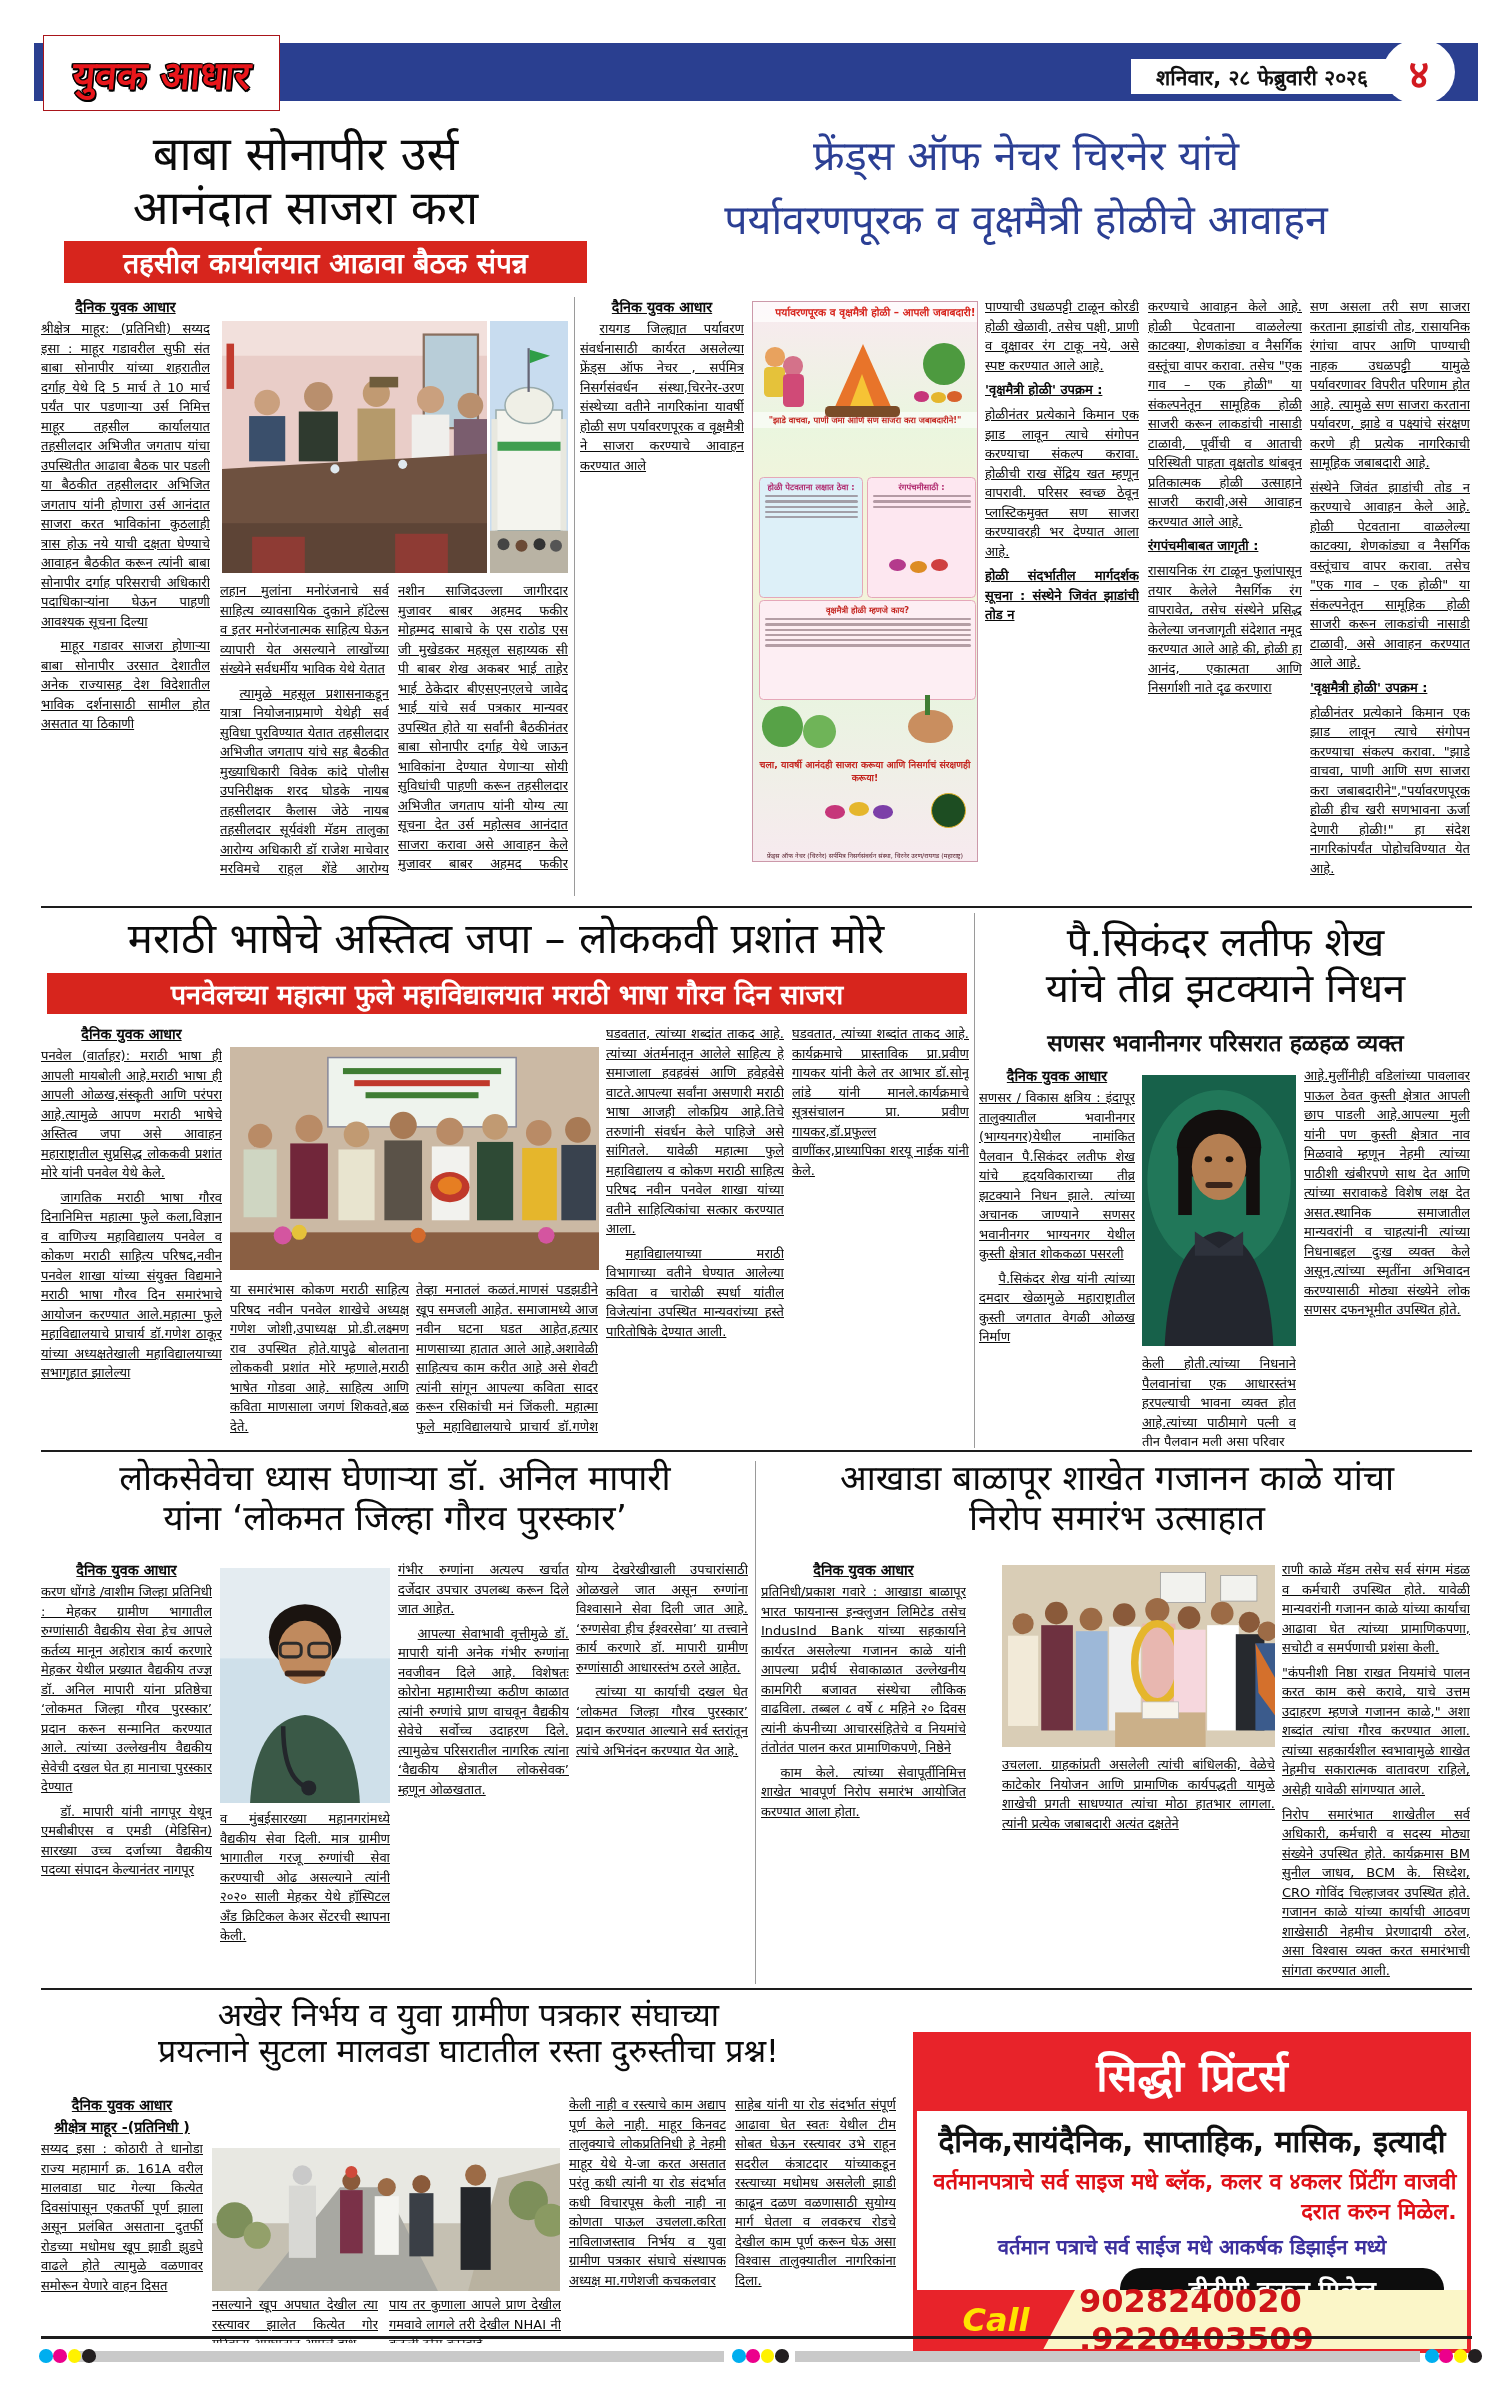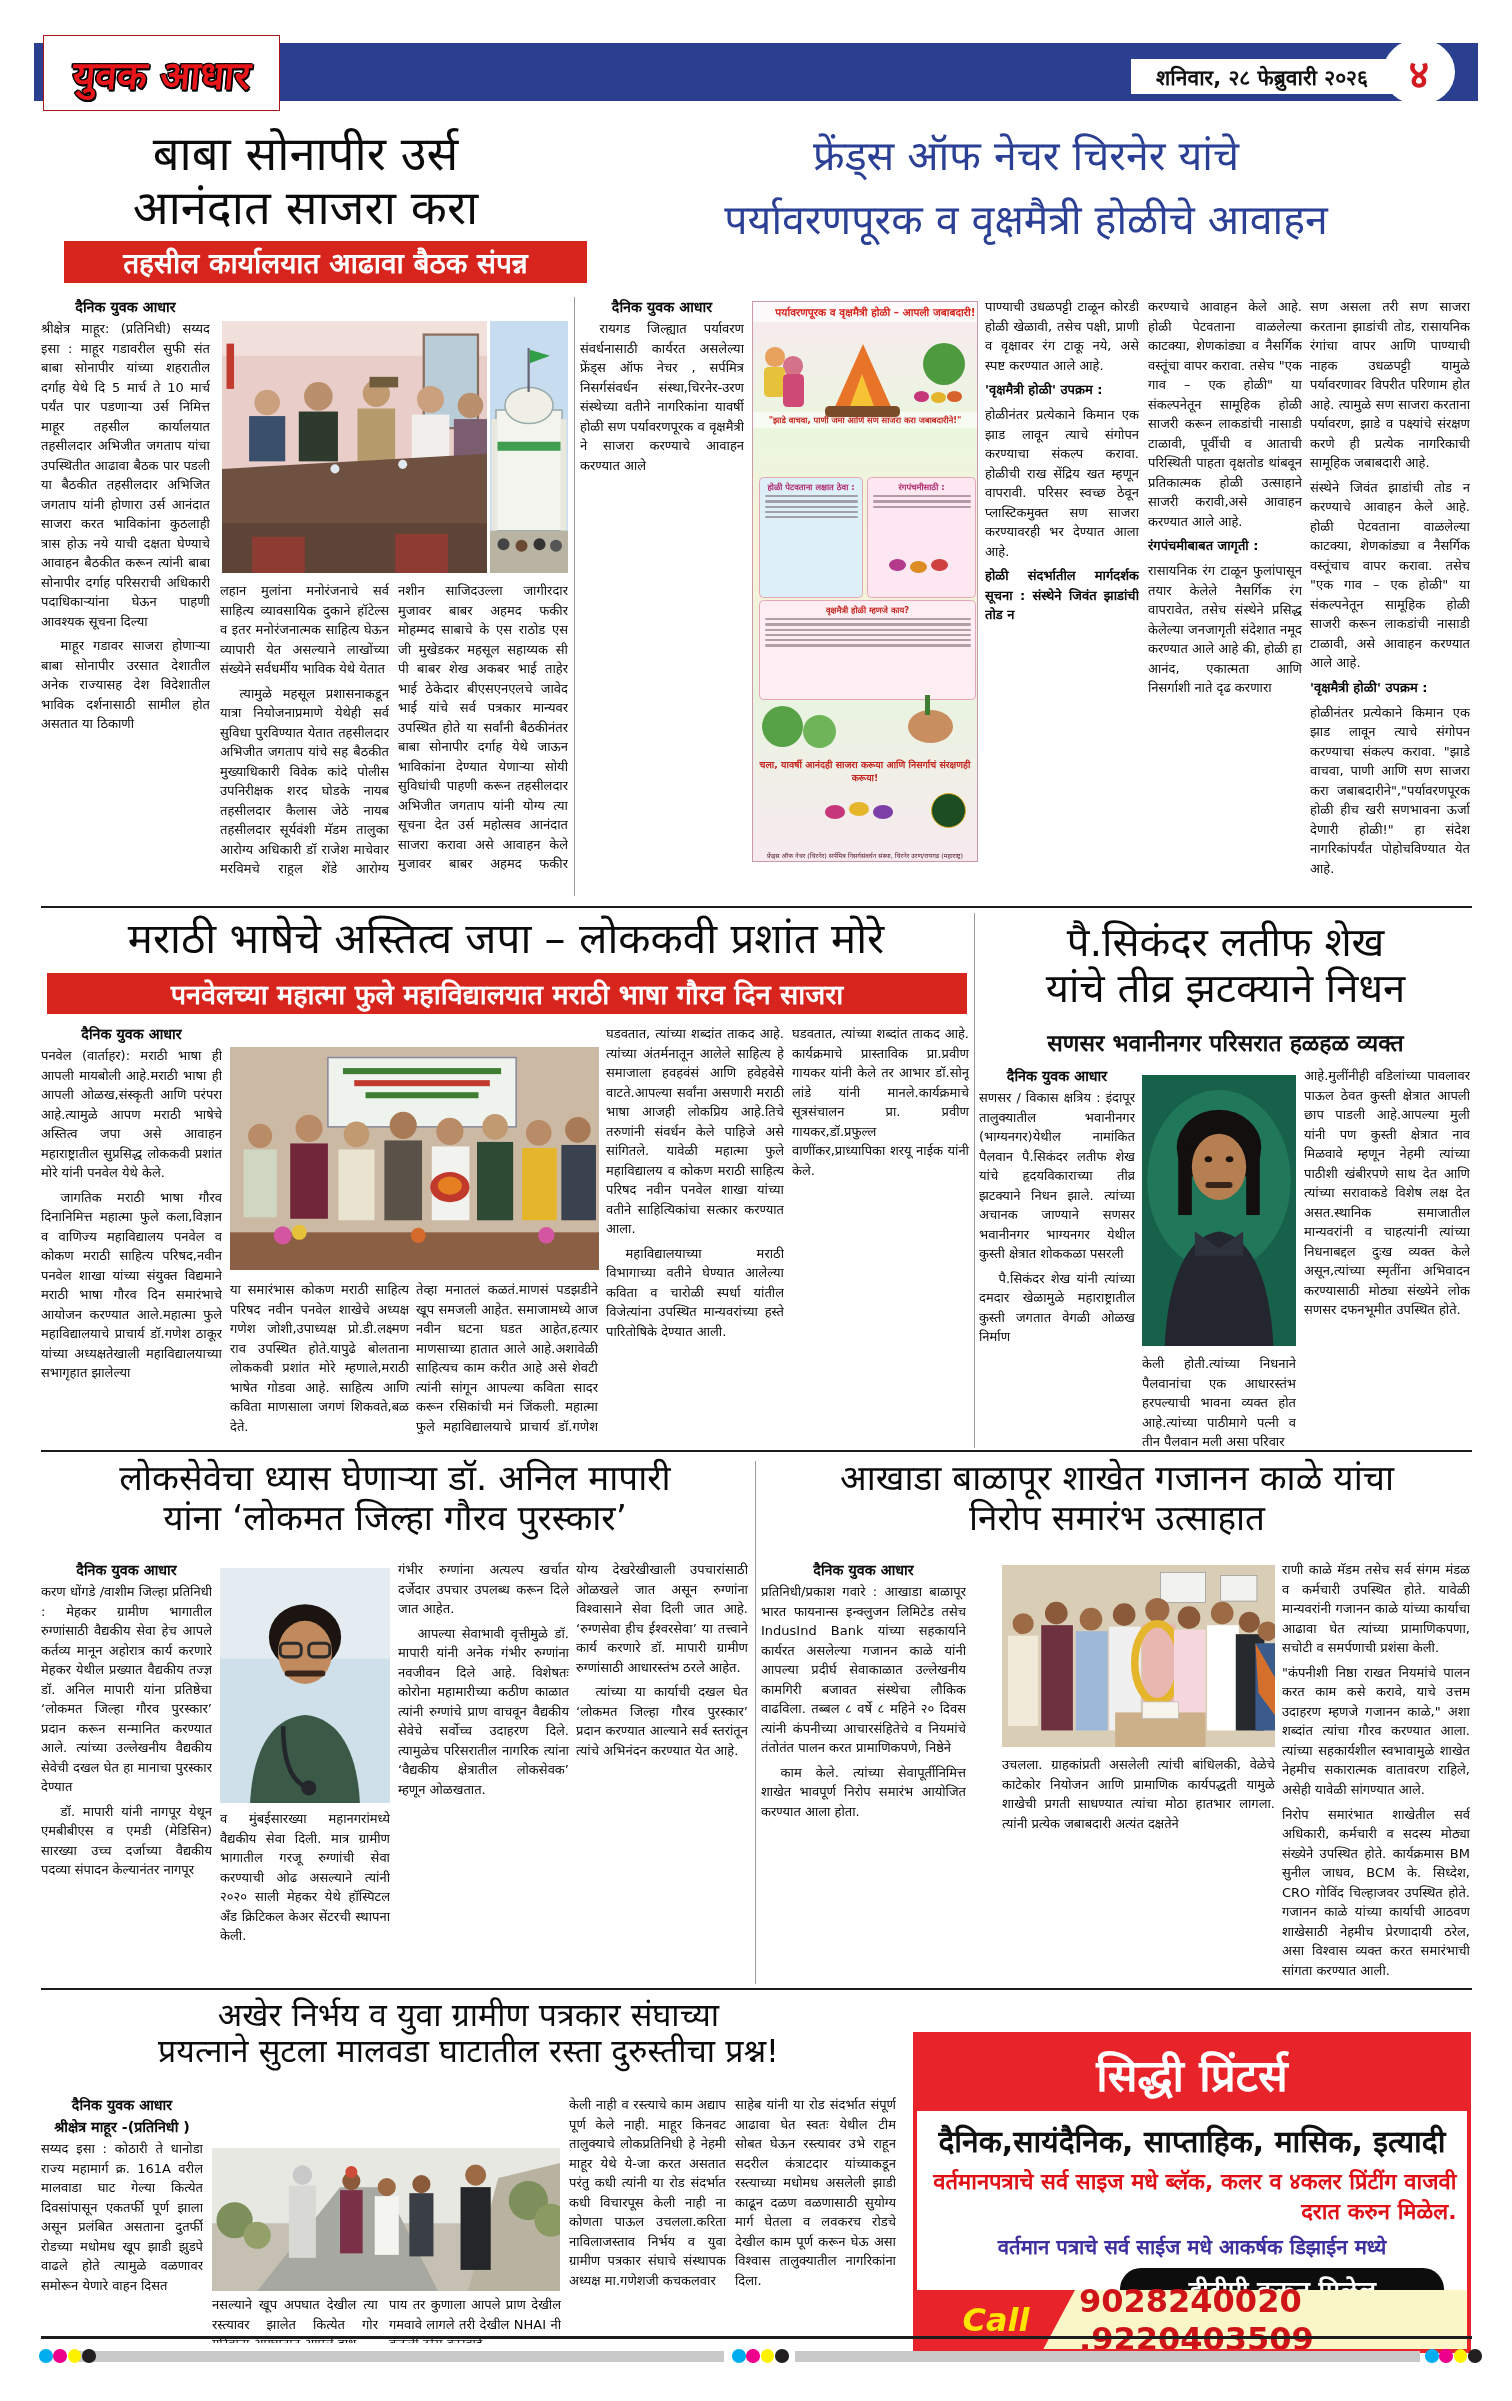--- a/index.html
+++ b/index.html
@@ -15,21 +15,21 @@
             font-size:21px;font-weight:bold;color:#111;}
   .page-circle{background:#fff;border-radius:50%;display:flex;align-items:center;justify-content:center;
                font-size:39px;font-weight:900;color:#d21a20;}
   
   .headline{font-weight:400;color:#0b0b0b;text-align:center;line-height:1.14;}
   .headline.blue{color:#2b3f94;}
   .red-banner{background:#d7251d;color:#fff;font-weight:bold;text-align:center;
               display:flex;align-items:center;justify-content:center;}
   .subhead{font-weight:800;color:#111;text-align:center;}
   
-  .col{overflow:hidden;}
+  .col{overflow:hidden;text-decoration:underline;}
   p.body{font-size:13px;line-height:1.5;text-align:justify;margin:0 0 5.3px;}
   p.ind{text-indent:19.6px;}
   .byline{font-weight:bold;text-align:center;font-size:14.3px;margin:0 0 3px;}
   .rule{background:#1d1d1d;}
   .vrule{background:#9a9a9a;}
   
   .photo{display:block;}
   
   .poster{background:linear-gradient(180deg,#f9e9f0 0%,#eaf6df 22%,#f8f3d8 45%,#e9f4e0 70%,#f7eaef 100%);
           border:0.8px solid #c9a; overflow:hidden; font-family:"DejaVu Sans",sans-serif;}

